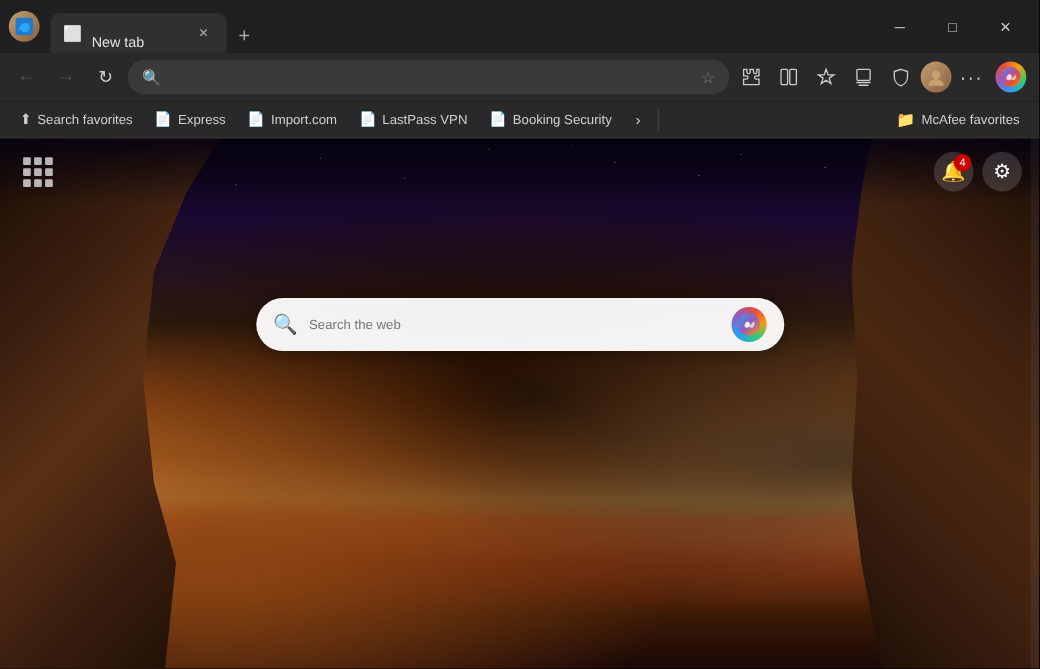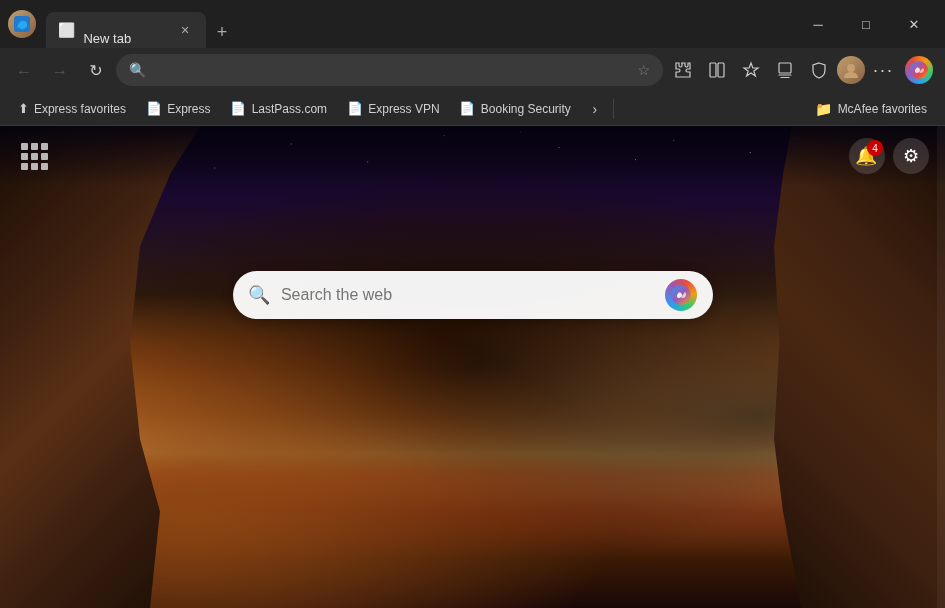--- a/index.html
+++ b/index.html
@@ -217,21 +217,21 @@
       display: flex; align-items: center;
       background: rgba(255,255,255,0.95);
       border-radius: 24px;
       padding: 0 16px;
       height: 48px;
       gap: 10px;
       box-shadow: 0 2px 12px rgba(0,0,0,0.3);
     }
     .search-input-field {
       flex: 1; border: none; outline: none;
-      font-size: 16px; color: #333;
+      font-size: 12px; color: #333;
       background: transparent; font-family: inherit;
     }
     .search-icon-inner { color: #666; font-size: 18px; }
     .copilot-search-btn {
       width: 32px; height: 32px; border-radius: 50%;
       background: conic-gradient(from 225deg, #2a9df4 0deg, #9b59b6 90deg, #e74c3c 160deg, #f39c12 220deg, #2ecc71 280deg, #2a9df4 360deg);
       display: flex; align-items: center; justify-content: center;
       cursor: pointer; flex-shrink: 0;
     }
 
@@ -374,33 +374,33 @@
           <path d="M14 8 Q16 10 14 12 Q12 14 10 12 Q12 10 14 8z" fill="white" opacity="0.6"></path>
         </svg>
       </div>
     </div>
   </div>
 </div>
 
 <div class="favorites-bar">
   <div class="fav-item">
     <span class="fav-icon">⬆</span>
-    <span class="fav-label">Express favorites</span>
+    <span class="fav-label">Search favorites</span>
   </div>
   <div class="fav-item">
     <span class="fav-icon">📄</span>
     <span class="fav-label">Express</span>
   </div>
   <div class="fav-item">
     <span class="fav-icon">📄</span>
-    <span class="fav-label">LastPass.com</span>
+    <span class="fav-label">Import.com</span>
   </div>
   <div class="fav-item">
     <span class="fav-icon">📄</span>
-    <span class="fav-label">Express VPN</span>
+    <span class="fav-label">LastPass VPN</span>
   </div>
   <div class="fav-item">
     <span class="fav-icon">📄</span>
     <span class="fav-label">Booking Security</span>
   </div>
   <div class="fav-more-btn">›</div>
   <div class="fav-separator"></div>
   <div class="fav-other">
     <span class="fav-folder-icon">📁</span>
     <span class="fav-label">McAfee favorites</span>

